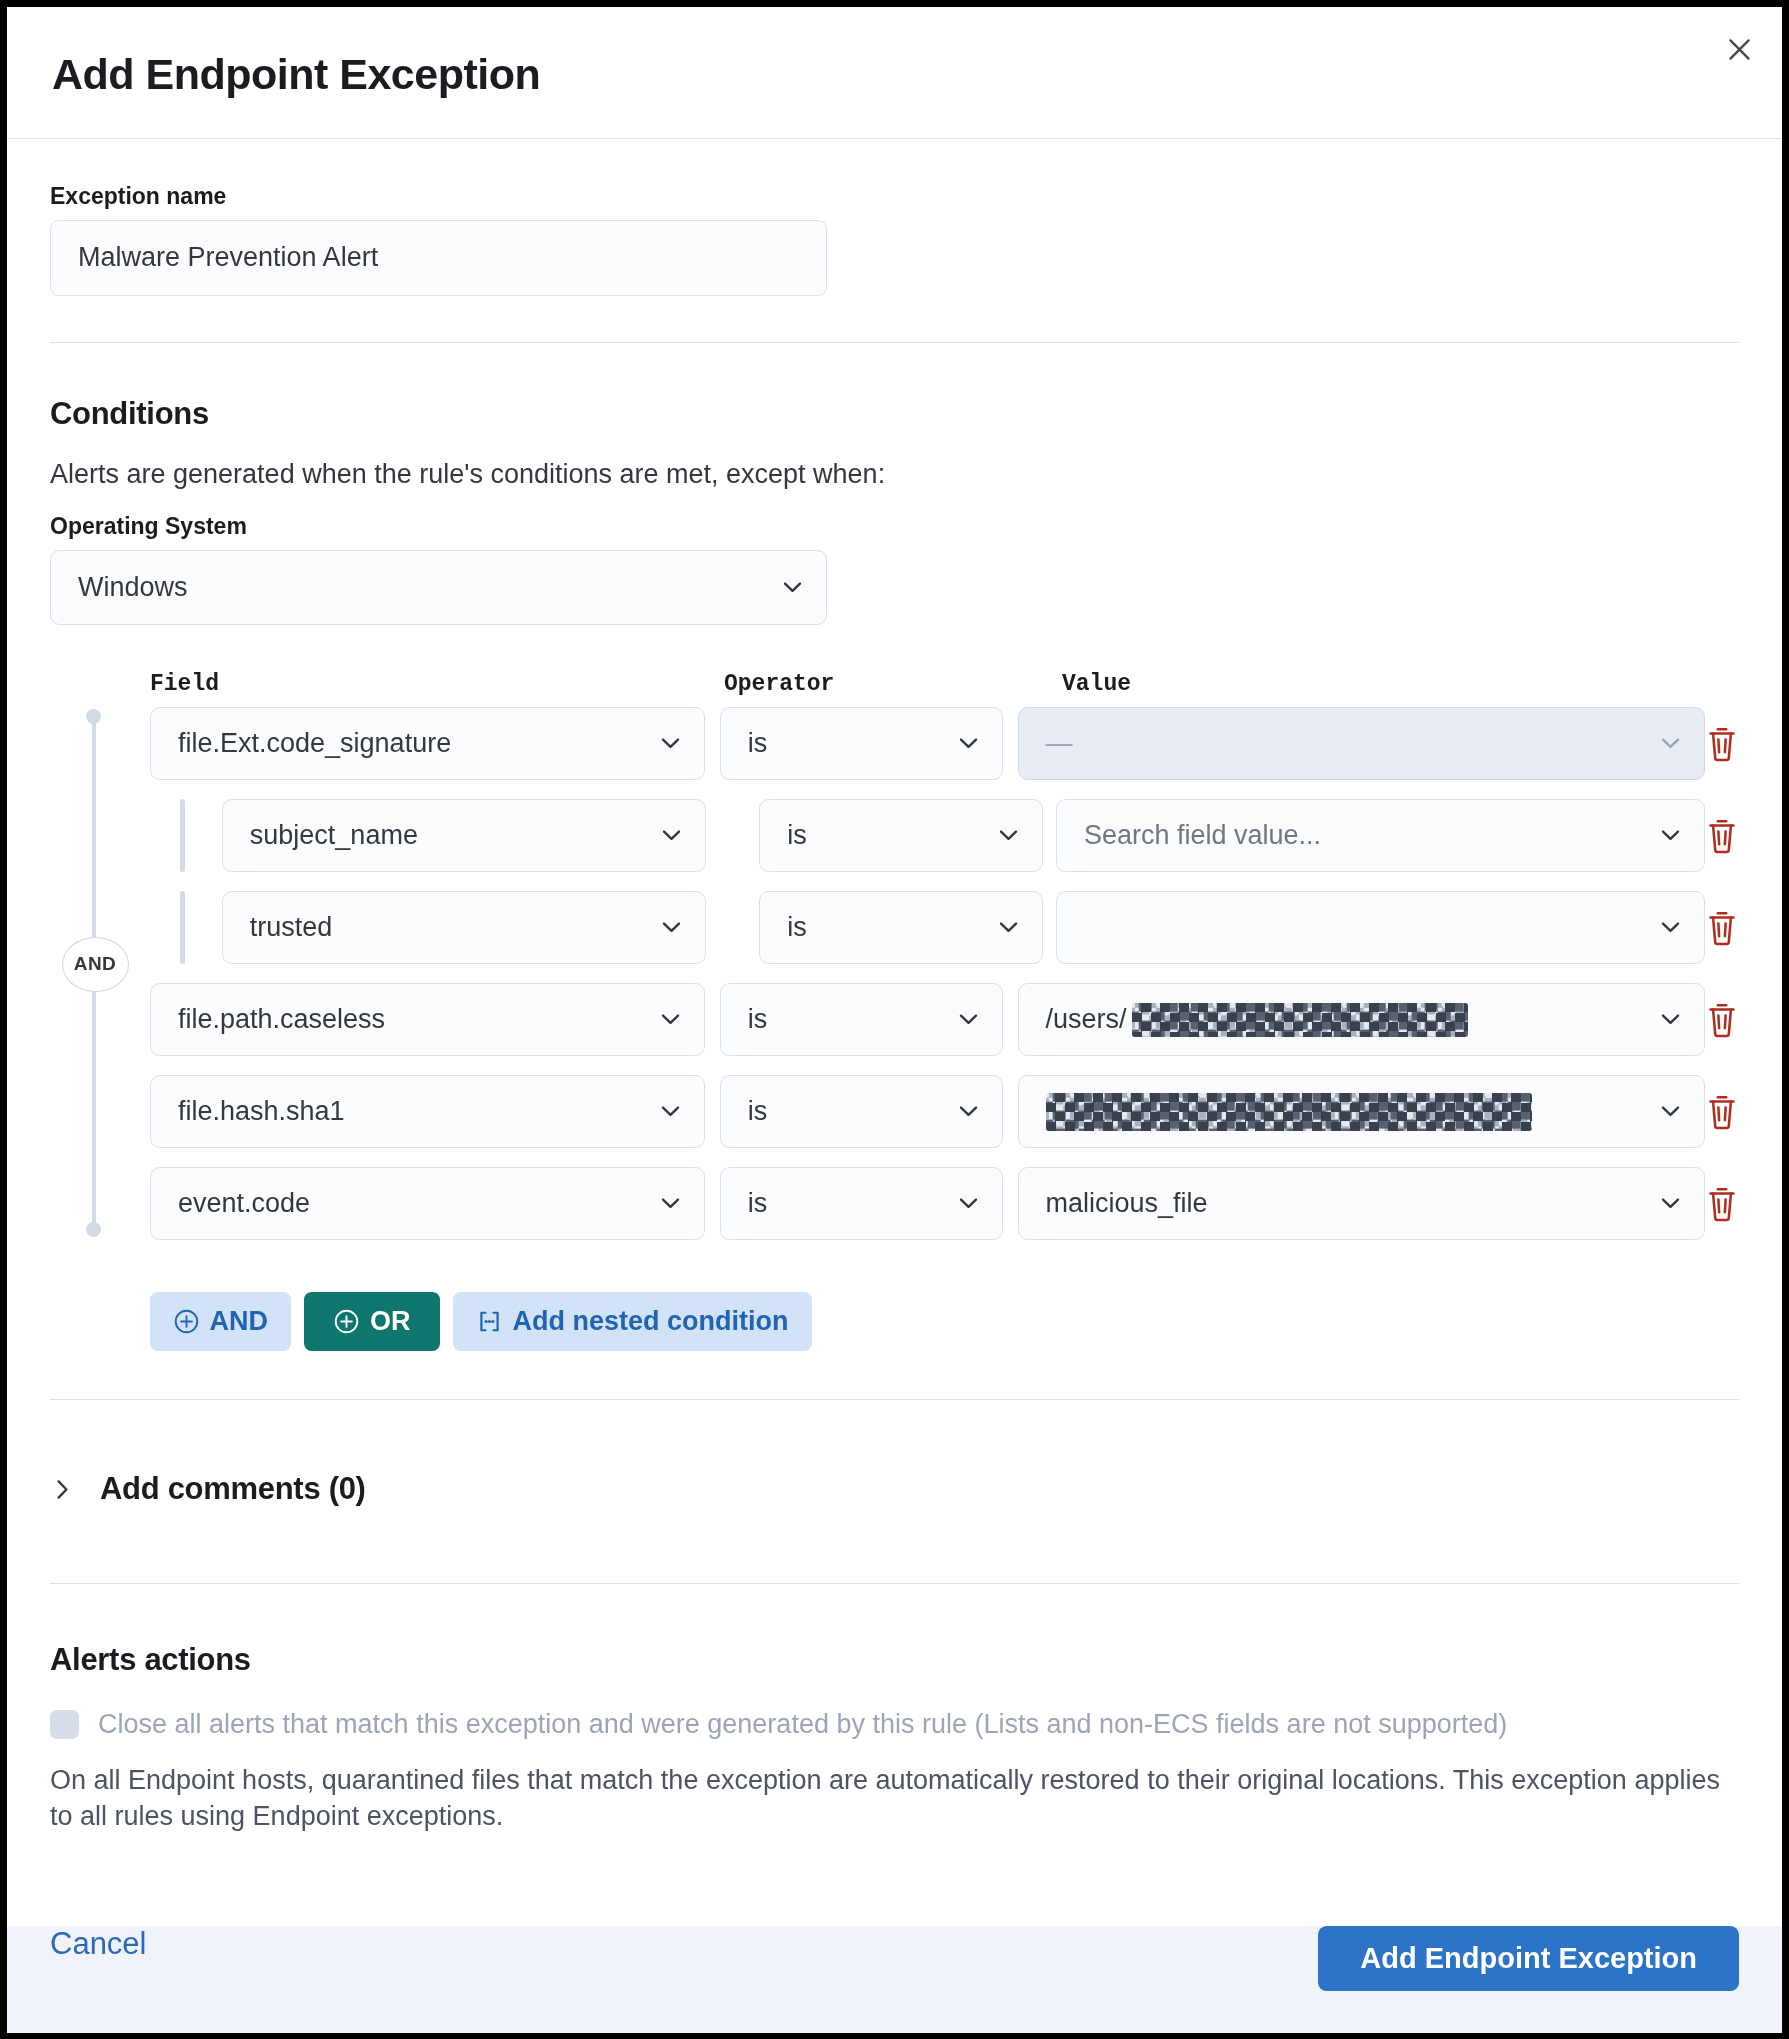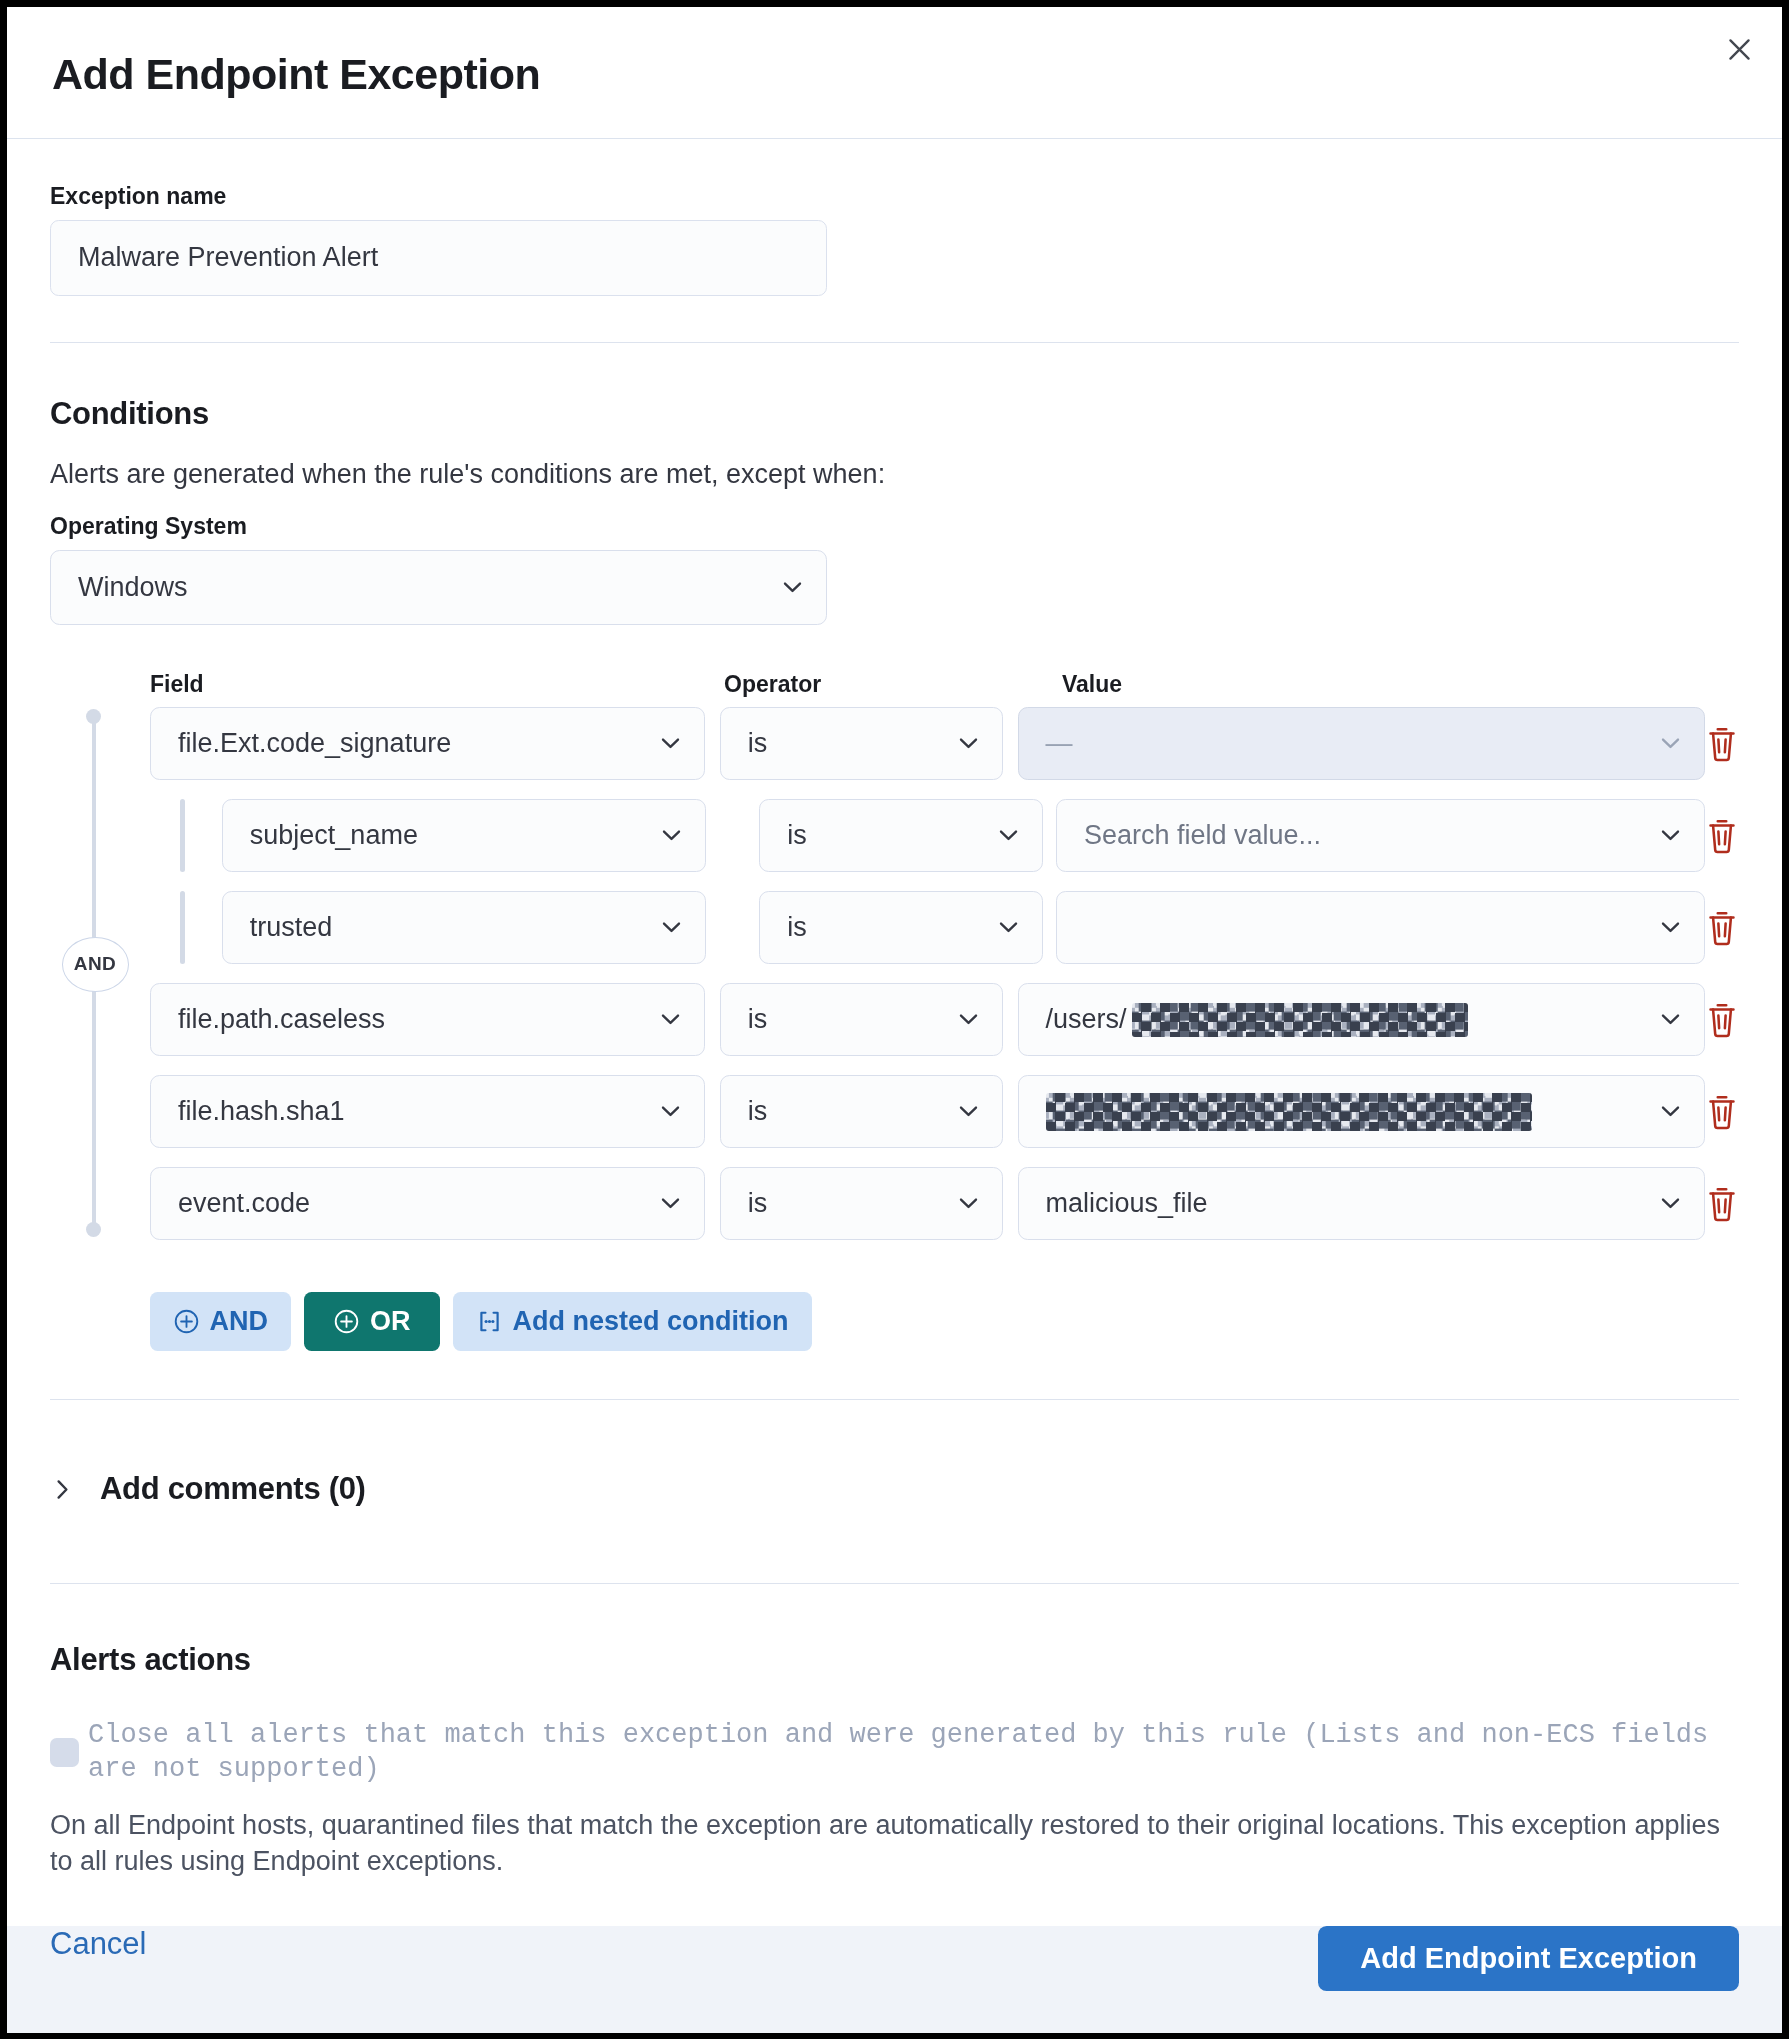--- a/index.html
+++ b/index.html
@@ -35,21 +35,21 @@
   .select{
     position:relative;display:flex;align-items:center;height:75px;padding:0 59px 0 27px;
     background:#fbfcfd;border:1.9px solid #d9dfec;border-radius:9.6px;font-size:27px;color:#343741;cursor:pointer;
   }
   .select .chev{position:absolute;right:21px;width:25px;height:25px;color:#343741;}
   .os-select{width:777px;margin-top:7.6px;}
 
   
   .builder{position:relative;margin-top:46px;}
   .cond-labels{position:relative;height:27px;margin-bottom:9.6px;}
-  .cond-labels span{position:absolute;top:0;font-size:23px;font-weight:700;color:#1a1c21;line-height:27px;}
+  .cond-labels span{position:absolute;top:0;font-size:23px;font-weight:700;color:#1a1c21;line-height:27px;font-family:Liberation Mono, monospace;}
   .lbl-field{left:100px;} .lbl-operator{left:674px;} .lbl-value{left:1012px;}
 
   .crow{display:flex;align-items:center;height:73px;margin-bottom:19px;padding-left:100px;}
   .crow:last-of-type{margin-bottom:0;}
   .crow .select{height:73px;}
   .fld{width:559px;}
   .op{width:285px;margin-left:14.3px;}
   .val{width:692px;margin-left:14.3px;}
   .crow.nested{padding-left:130px;}
   .nest-bar{width:4.8px;height:73px;background:#d3dae6;border-radius:2.9px;margin-right:37px;flex:none;}
@@ -92,21 +92,21 @@
   .bbtn.solid{background:#0f766e;color:#fff;padding:0 29px;}
   .bbtn.nested-btn{font-weight:600;}
 
   
   .comments-toggle{display:flex;align-items:center;gap:25px;margin-top:71px;cursor:pointer;}
   .comments-toggle .chev-right{width:25px;height:25px;color:#343741;flex:none;}
   .comments-label{font-size:31px;font-weight:700;color:#1a1c21;letter-spacing:-0.3px;}
 
   
   .alerts-title{margin-top:57px;}
-  .checkbox-row{display:flex;align-items:center;gap:9px;margin-top:39px;font-family:Liberation Mono, monospace;}
+  .checkbox-row{display:flex;align-items:center;gap:19px;margin-top:28px;}
   .checkbox{width:29px;height:29px;border-radius:6.7px;background:#d5dcea;flex:none;}
   .checkbox-label{font-size:27px;line-height:34px;color:#9ba5b8;}
   .endpoint-note{margin:21px 0 0;font-size:27px;line-height:36px;color:#4c5362;max-width:1682px;}
 
   
   .modal-footer{
     position:absolute;left:0;right:0;bottom:0;height:107px;background:#f0f3f9;
     display:flex;justify-content:space-between;padding:0 43px;
   }
   .cancel-link{font-size:31px;font-weight:500;color:#2a6ab6;text-decoration:none;cursor:pointer;}

